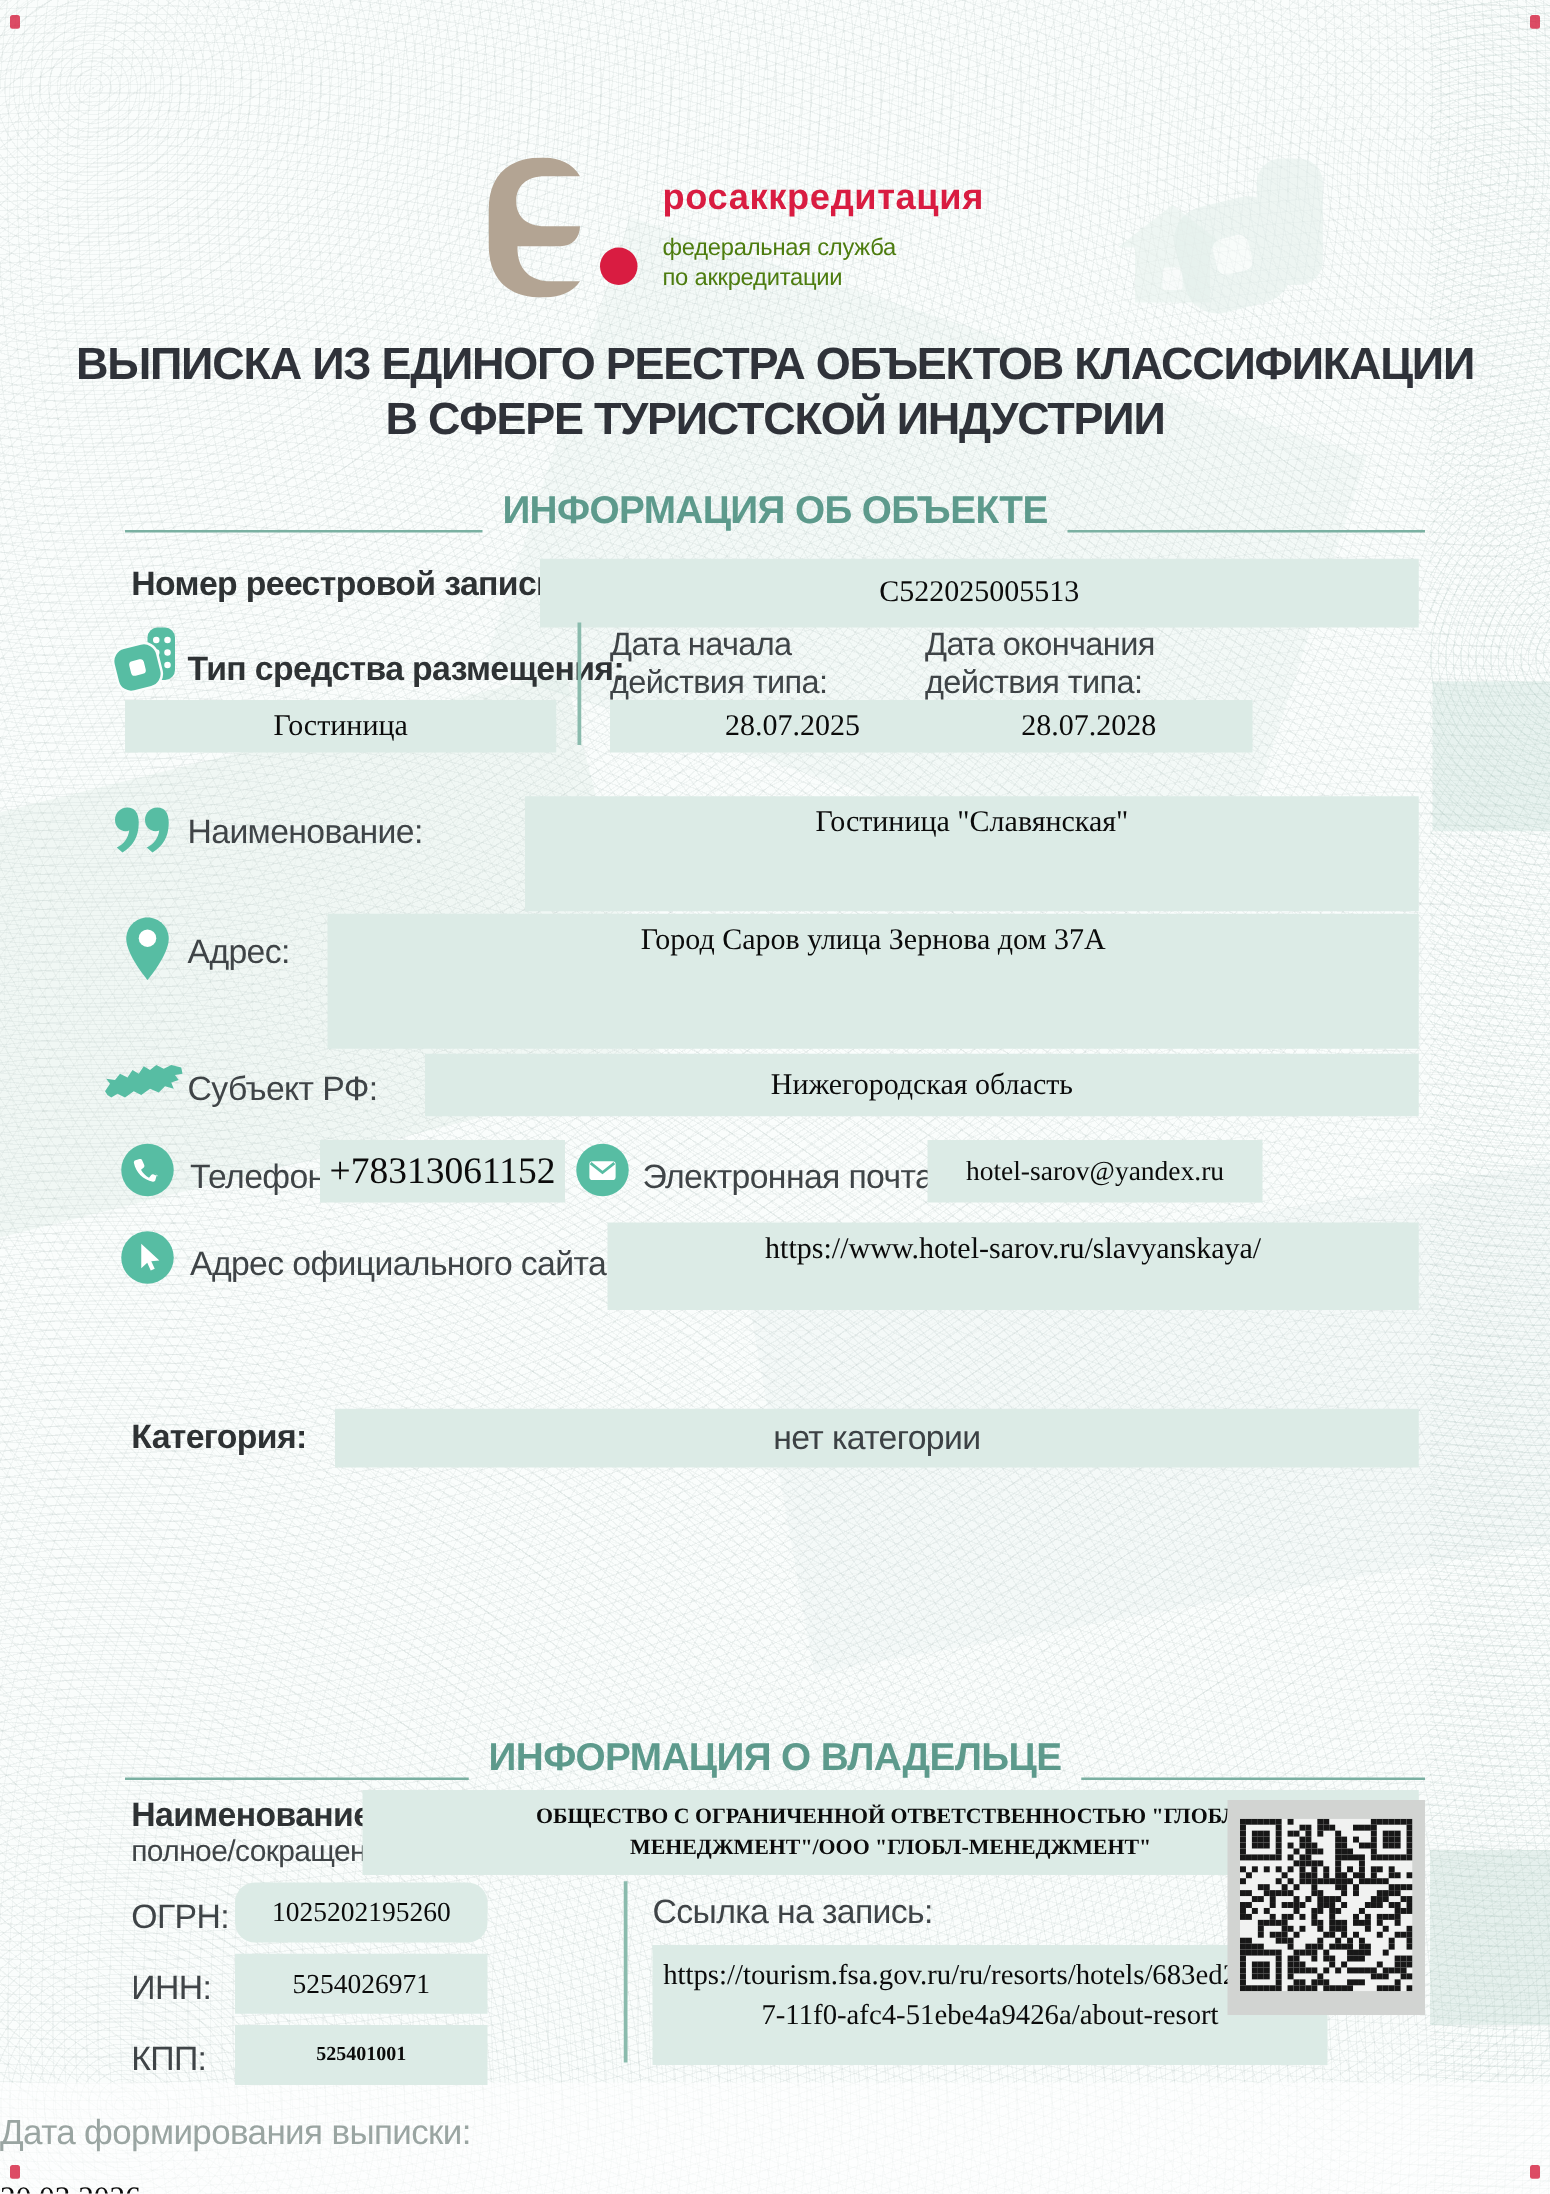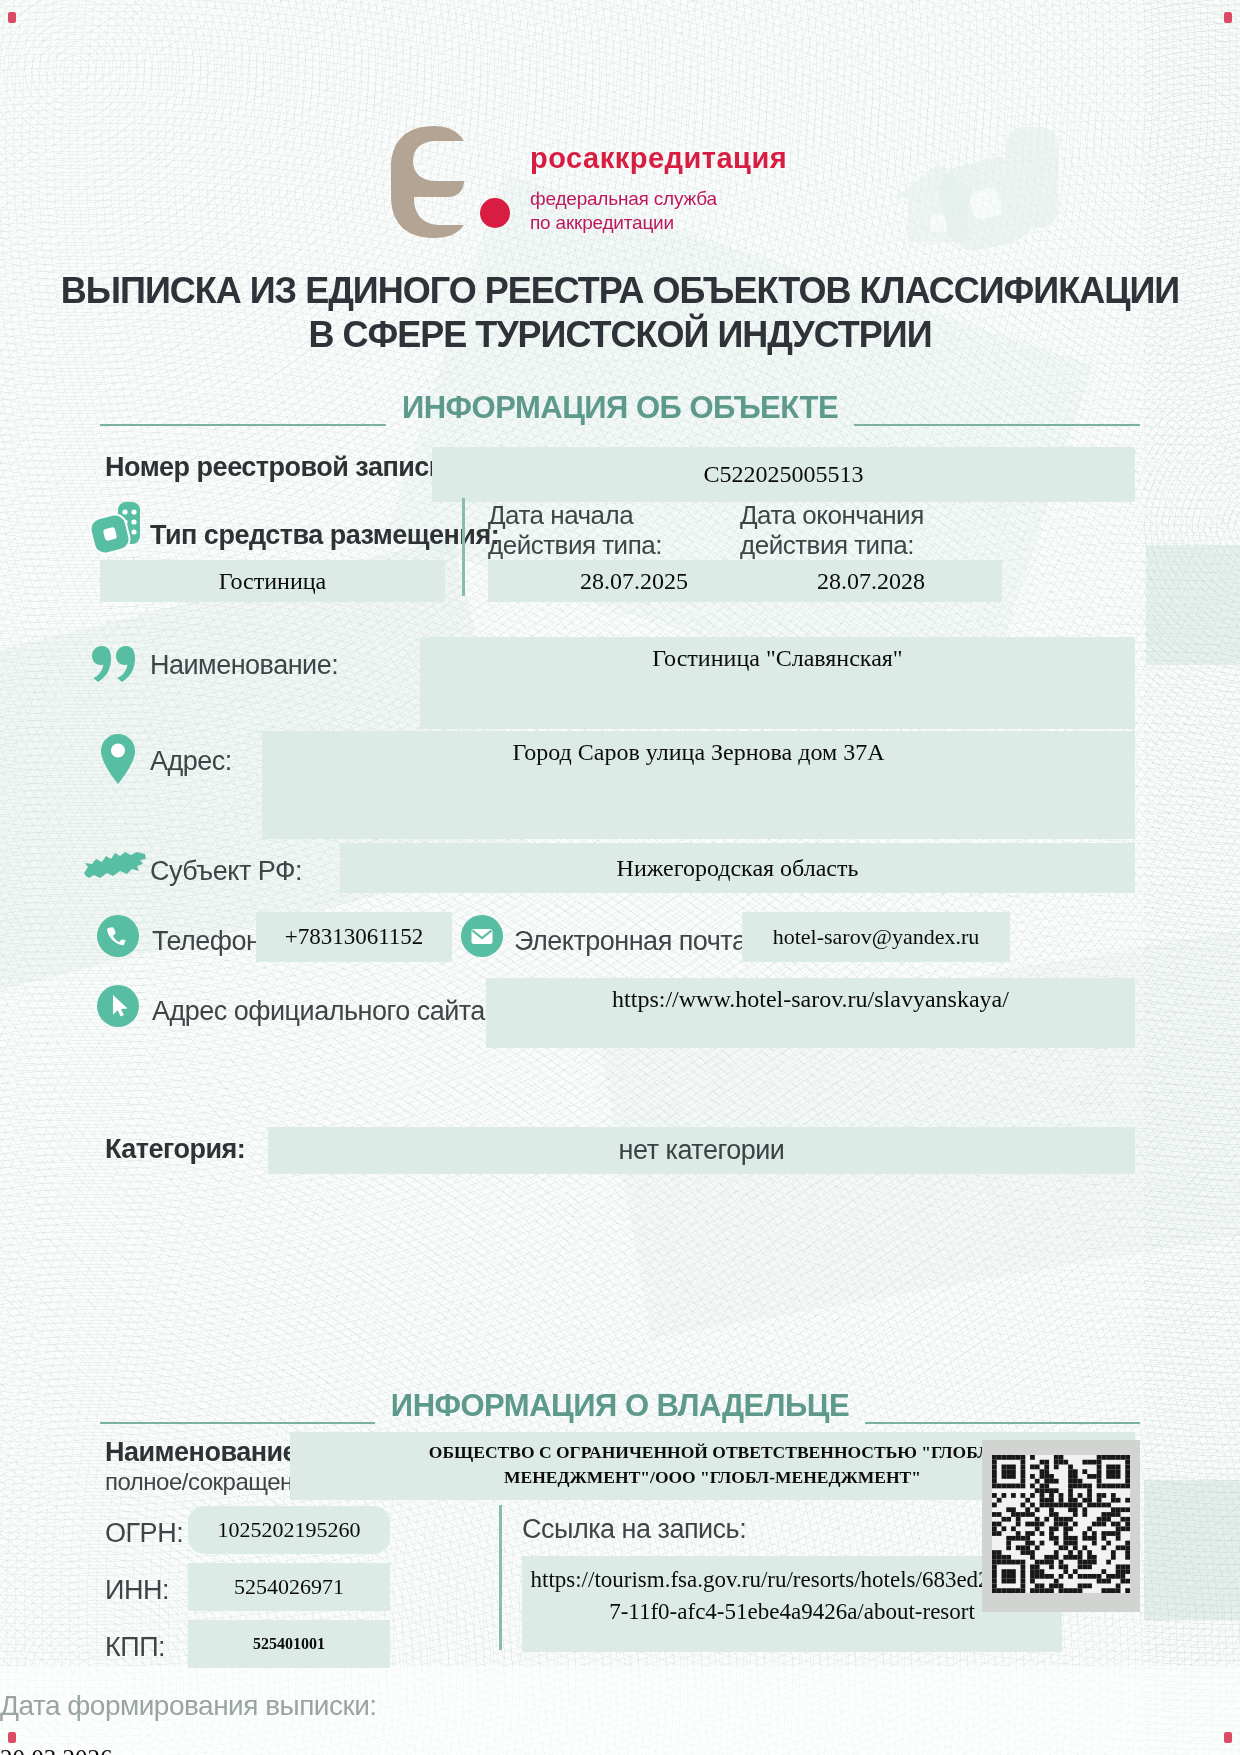--- a/index.html
+++ b/index.html
@@ -34,21 +34,21 @@
 
   .title-line{position:absolute;left:0;right:0;text-align:center;color:#2f3239;
         font-weight:bold;font-size:36px;letter-spacing:-1px;}
   .sec-head{position:absolute;left:100px;right:100px;display:flex;align-items:flex-end;gap:16px;}
   .sec-head .ln{flex:1;height:2px;background:#7bb0a2;}
   .sec-head .txt{color:#5d9a8c;font-weight:bold;font-size:31px;letter-spacing:-.5px;white-space:nowrap;}
 
   .divider-v{position:absolute;width:3px;background:#8abbad;}
 
   .logo-brand{color:#d91c41;font-weight:bold;font-size:29px;letter-spacing:.5px;}
-  .logo-sub{color:#be185d;font-size:19px;line-height:24px;letter-spacing:-.2px;}
+  .logo-sub{color:#4d7c0f;font-size:19px;line-height:24px;letter-spacing:-.2px;}
   .logo-dot{position:absolute;width:30px;height:30px;border-radius:50%;background:#d91c41;}
 
   .date-lab{position:absolute;color:#3f4447;font-size:26px;line-height:30px;letter-spacing:-.5px;}
   .owner-sub{color:#3f4447;font-size:24px;letter-spacing:-.5px;white-space:nowrap;}
   .owner-name-val{font-family:"Liberation Serif",serif;font-weight:bold;font-size:17.5px;
         line-height:25px;text-align:center;max-width:680px;margin:0 auto;color:#0b0b0b;}
   .link-val{width:530px;word-break:break-all;text-align:center;line-height:32px;font-size:23px;}
   .cat-val{font-family:"Liberation Sans",sans-serif;font-size:27px;color:#3c4144;letter-spacing:-.5px;}
   .qr-pad{position:absolute;left:982px;top:1440px;width:158px;height:172px;background:#d2d4d2;
         display:flex;align-items:center;justify-content:center;}
@@ -175,21 +175,21 @@
   <div class="abs lab" style="left:150px;top:856px;">Субъект РФ:</div>
   <div class="abs vbox vc" style="left:340px;top:843px;width:795px;height:50px;">
     <span>Нижегородская область</span>
   </div>
 
   <svg class="abs" style="left:96px;top:914px;" width="44" height="44" viewBox="0 0 44 44">
     <circle cx="22" cy="22" r="21" fill="#57bda3"></circle>
     <path fill="#ffffff" d="M30.7 27.2 l-3.7-1.6 c-.8-.3-1.7-.1-2.2 .6 l-1.6 2 c-2.7-1.5-4.9-3.7-6.4-6.4 l2-1.6 c.7-.5 .9-1.4 .6-2.2 l-1.6-3.7 c-.4-.9-1.3-1.3-2.2-1.1 l-3.2 .9 c-.9 .2-1.5 1.1-1.3 2 1.5 7.7 7.5 13.7 15.2 15.2 .9 .2 1.8-.4 2-1.3 l.9-3.2 c.2-.9-.2-1.9-1.1-2.2 z"></path>
   </svg>
   <div class="abs lab" style="left:152px;top:926px;">Телефон:</div>
-  <div class="abs vbox vc" style="left:256px;top:912px;width:196px;height:50px;font-size:23px;">
+  <div class="abs vbox vc" style="left:256px;top:912px;width:196px;height:50px;font-size:30px;">
     <span>+78313061152</span>
   </div>
 
   <svg class="abs" style="left:460px;top:914px;" width="44" height="44" viewBox="0 0 44 44">
     <circle cx="22" cy="22" r="21" fill="#57bda3"></circle>
     <rect x="11.5" y="15" width="21" height="15" rx="2.5" fill="#ffffff"></rect>
     <path d="M12.5 16.5 L22 24 L31.5 16.5" stroke="#57bda3" stroke-width="2.2" fill="none"></path>
   </svg>
   <div class="abs lab" style="left:514px;top:926px;">Электронная почта:</div>
   <div class="abs vbox vc" style="left:742px;top:912px;width:268px;height:50px;font-size:22px;">

